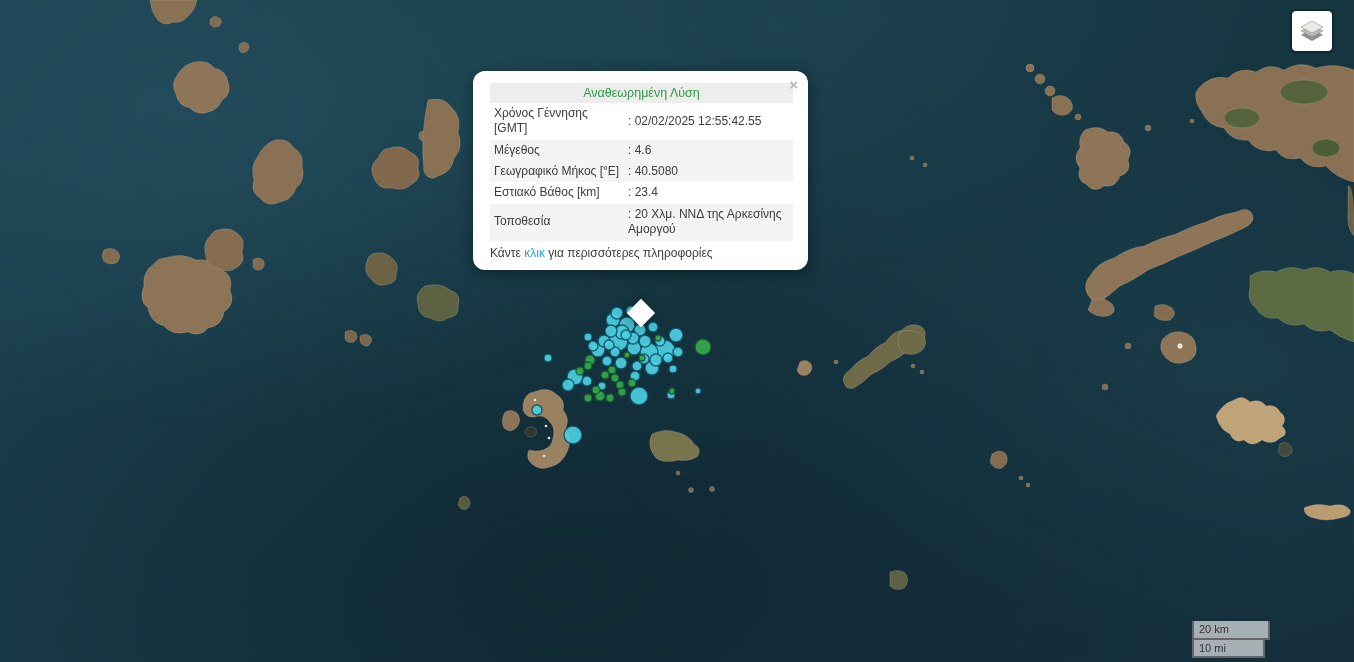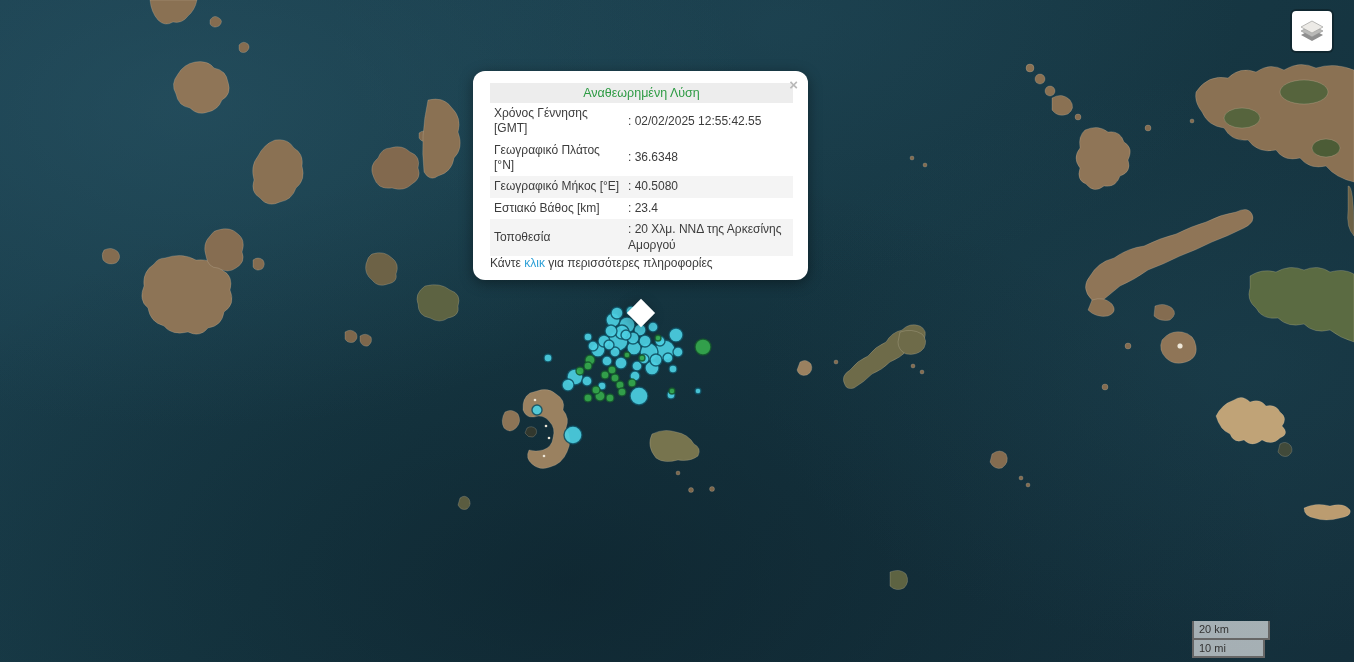--- a/index.html
+++ b/index.html
@@ -21,21 +21,21 @@
   .popup-tip{position:absolute;left:631px;top:303px;width:20px;height:20px;background:#fff;
          transform:rotate(45deg);z-index:29;box-shadow:0 3px 14px rgba(0,0,0,.3);}
   .popup-close{position:absolute;top:7px;right:10px;color:#b9b9b9;font:700 15px/14px "Liberation Sans",sans-serif;
          text-decoration:none;cursor:pointer;}
   .popup-inner{padding:12px 16px 10px 17px;}
   table.eq{border-collapse:collapse;width:303px;font-size:12px;color:#3c3c3c;}
   table.eq th{background:#ededed;color:#2e9b44;font-weight:400;font-size:12.5px;text-align:center;padding:3px 2px;}
   table.eq td{padding:3px 4px;vertical-align:middle;line-height:1.28;}
   table.eq td.lbl{width:126px;}
   tr.alt{background:#f4f4f4;}
-  .popup-foot{font-size:12px;color:#3c3c3c;}
+  .popup-foot{margin-top:5px;font-size:12px;color:#3c3c3c;}
   .popup-foot a{color:#2b9fd6;text-decoration:none;cursor:pointer;}
   
   .layers-ctl{position:absolute;left:1290px;top:9px;width:40px;height:40px;background:#fff;
       border:2px solid rgba(0,0,0,.25);border-radius:6px;z-index:40;display:flex;align-items:center;justify-content:center;cursor:pointer;background-clip:padding-box;}
   .scale-ctl{position:absolute;left:1192px;top:604px;z-index:40;margin-top:17px;}
   .scale-line{box-sizing:border-box;background:rgba(255,255,255,.62);border:2px solid #666;border-top:none;
       color:#333;font-size:11px;line-height:1.15;padding:2px 5px;white-space:nowrap;}
   .scale-km{width:78px;}
   .scale-mi{width:73px;}
   .attribution{position:absolute;right:0;bottom:5px;background:rgba(255,255,255,.78);
@@ -199,23 +199,23 @@
     <div class="popup-inner">
       <table class="eq">
         <tbody>
             <tr>
               <th colspan="2">Αναθεωρημένη Λύση</th>
             </tr>
         <tr>
           <td class="lbl">Χρόνος Γέννησης [GMT]</td>
           <td class="val">: 02/02/2025 12:55:42.55</td>
         </tr>
-        <tr>
-          <td class="lbl">Γεωγραφικό Πλάτος [°N]</td>
-          <td class="val">: 36.6348</td>
+        <tr class="alt">
+          <td class="lbl">Μέγεθος</td>
+          <td class="val">: 4.6</td>
         </tr>
         <tr class="alt">
           <td class="lbl">Γεωγραφικό Μήκος [°E]</td>
           <td class="val">: 40.5080</td>
         </tr>
         <tr>
           <td class="lbl">Εστιακό Βάθος [km]</td>
           <td class="val">: 23.4</td>
         </tr>
         <tr class="alt">

